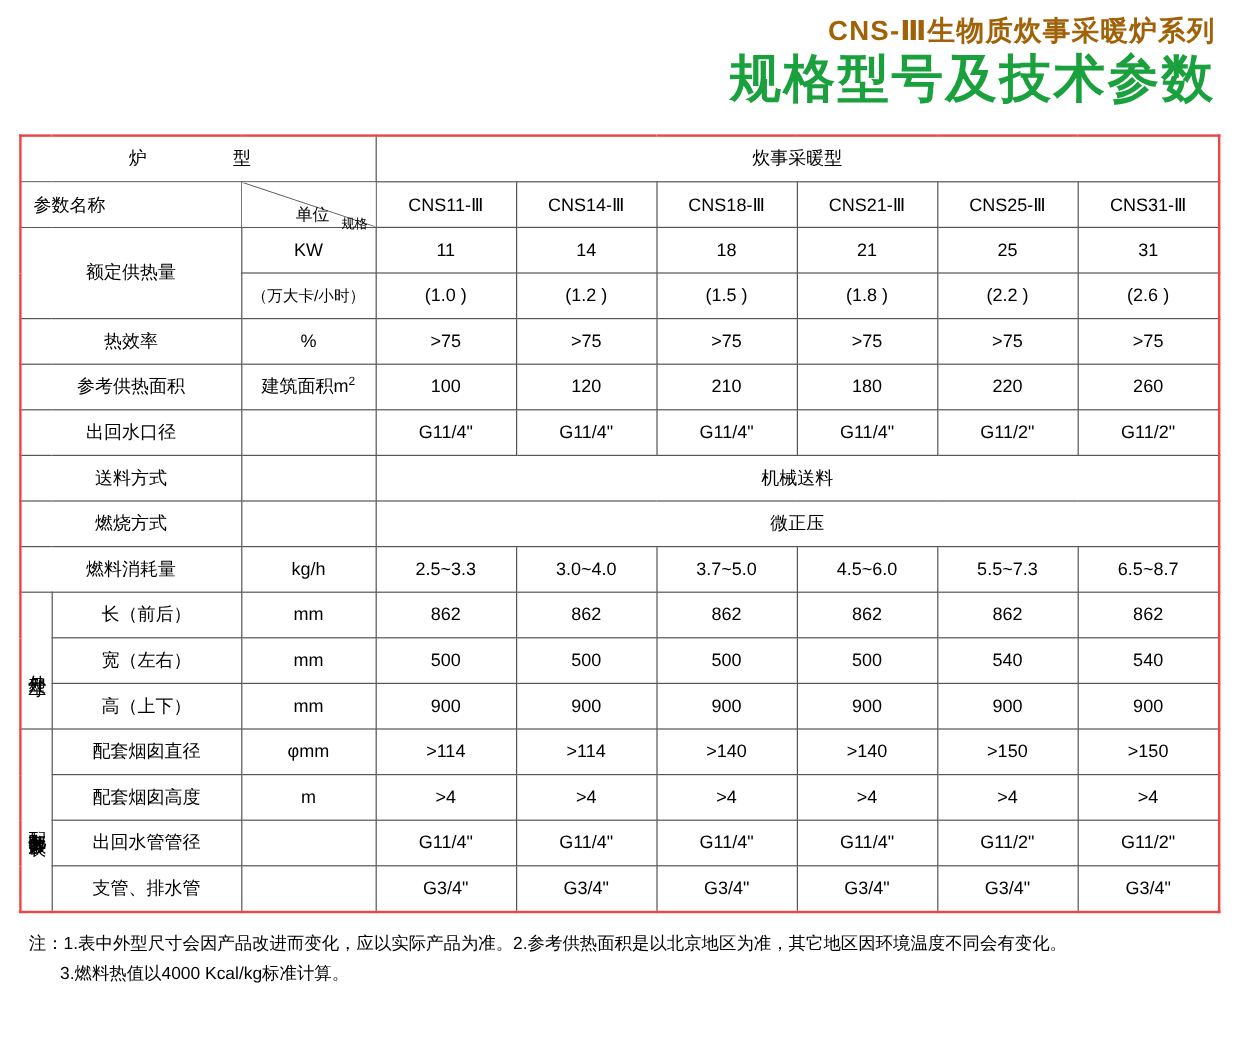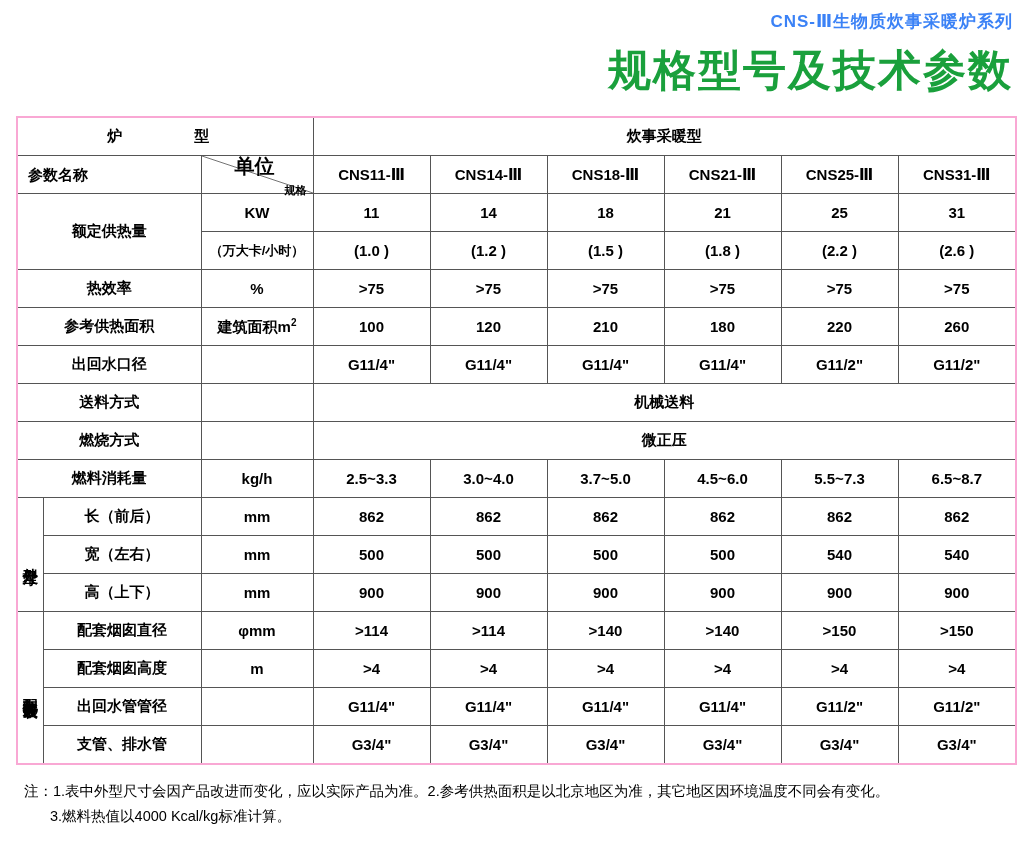--- a/index.html
+++ b/index.html
@@ -9,43 +9,42 @@
     font-family:"Liberation Sans","DejaVu Sans",sans-serif;
     color:#000;
     position:relative;
     overflow:hidden;
   }
   .header{
     text-align:right;
     padding:6px 18px 0 0;
   }
   .header .subtitle{
-    font-size:17px;
+    font-size:23px;
     letter-spacing:1px;
-    color:#3b82f6;
+    color:#a16207;
     font-weight:600;
-    margin:4px 0 14px 0;
+    margin:4px 0 2px 0;
   }
   .header .maintitle{
     font-size:43px;
     font-weight:bold;
     color:#1aa03c;
     letter-spacing:2px;
     margin:2px 0 22px 0;
     line-height:1.1;
   }
   .table-wrap{
     padding:0 16px;
   }
   table.spec{
     border-collapse:collapse;
     width:999px;
     table-layout:fixed;
-    border:2px solid #f9a8d4;
-    font-weight:bold;
+    border:2px solid #ef4444;
   }
   table.spec td{
     border:1px solid #555;
     text-align:center;
     vertical-align:middle;
     font-size:15px;
     height:37px;
     padding:0 2px;
     background:#fff;
   }
@@ -62,21 +61,21 @@
     height:56px;
     padding:0;
   }
   .diag .sl{
     position:absolute;left:0;top:0;width:100%;height:100%;
   }
   .diag .gui{
     position:absolute;right:6px;top:3px;font-size:11px;margin-top:24px;
   }
   .diag .dan{
-    position:absolute;right:38px;bottom:13px;font-size:20px;margin-top:48px;
+    position:absolute;right:38px;bottom:1px;font-size:14px;margin-top:48px;
   }
   .diag-left{
     position:relative;height:56px;
   }
   .diag-left .txt{
     position:absolute;left:10px;top:50%;transform:translateY(-50%);font-size:15px;
   }
   .rowtall td{height:56px;}
   .furn{letter-spacing:14px;}
   .notes{

